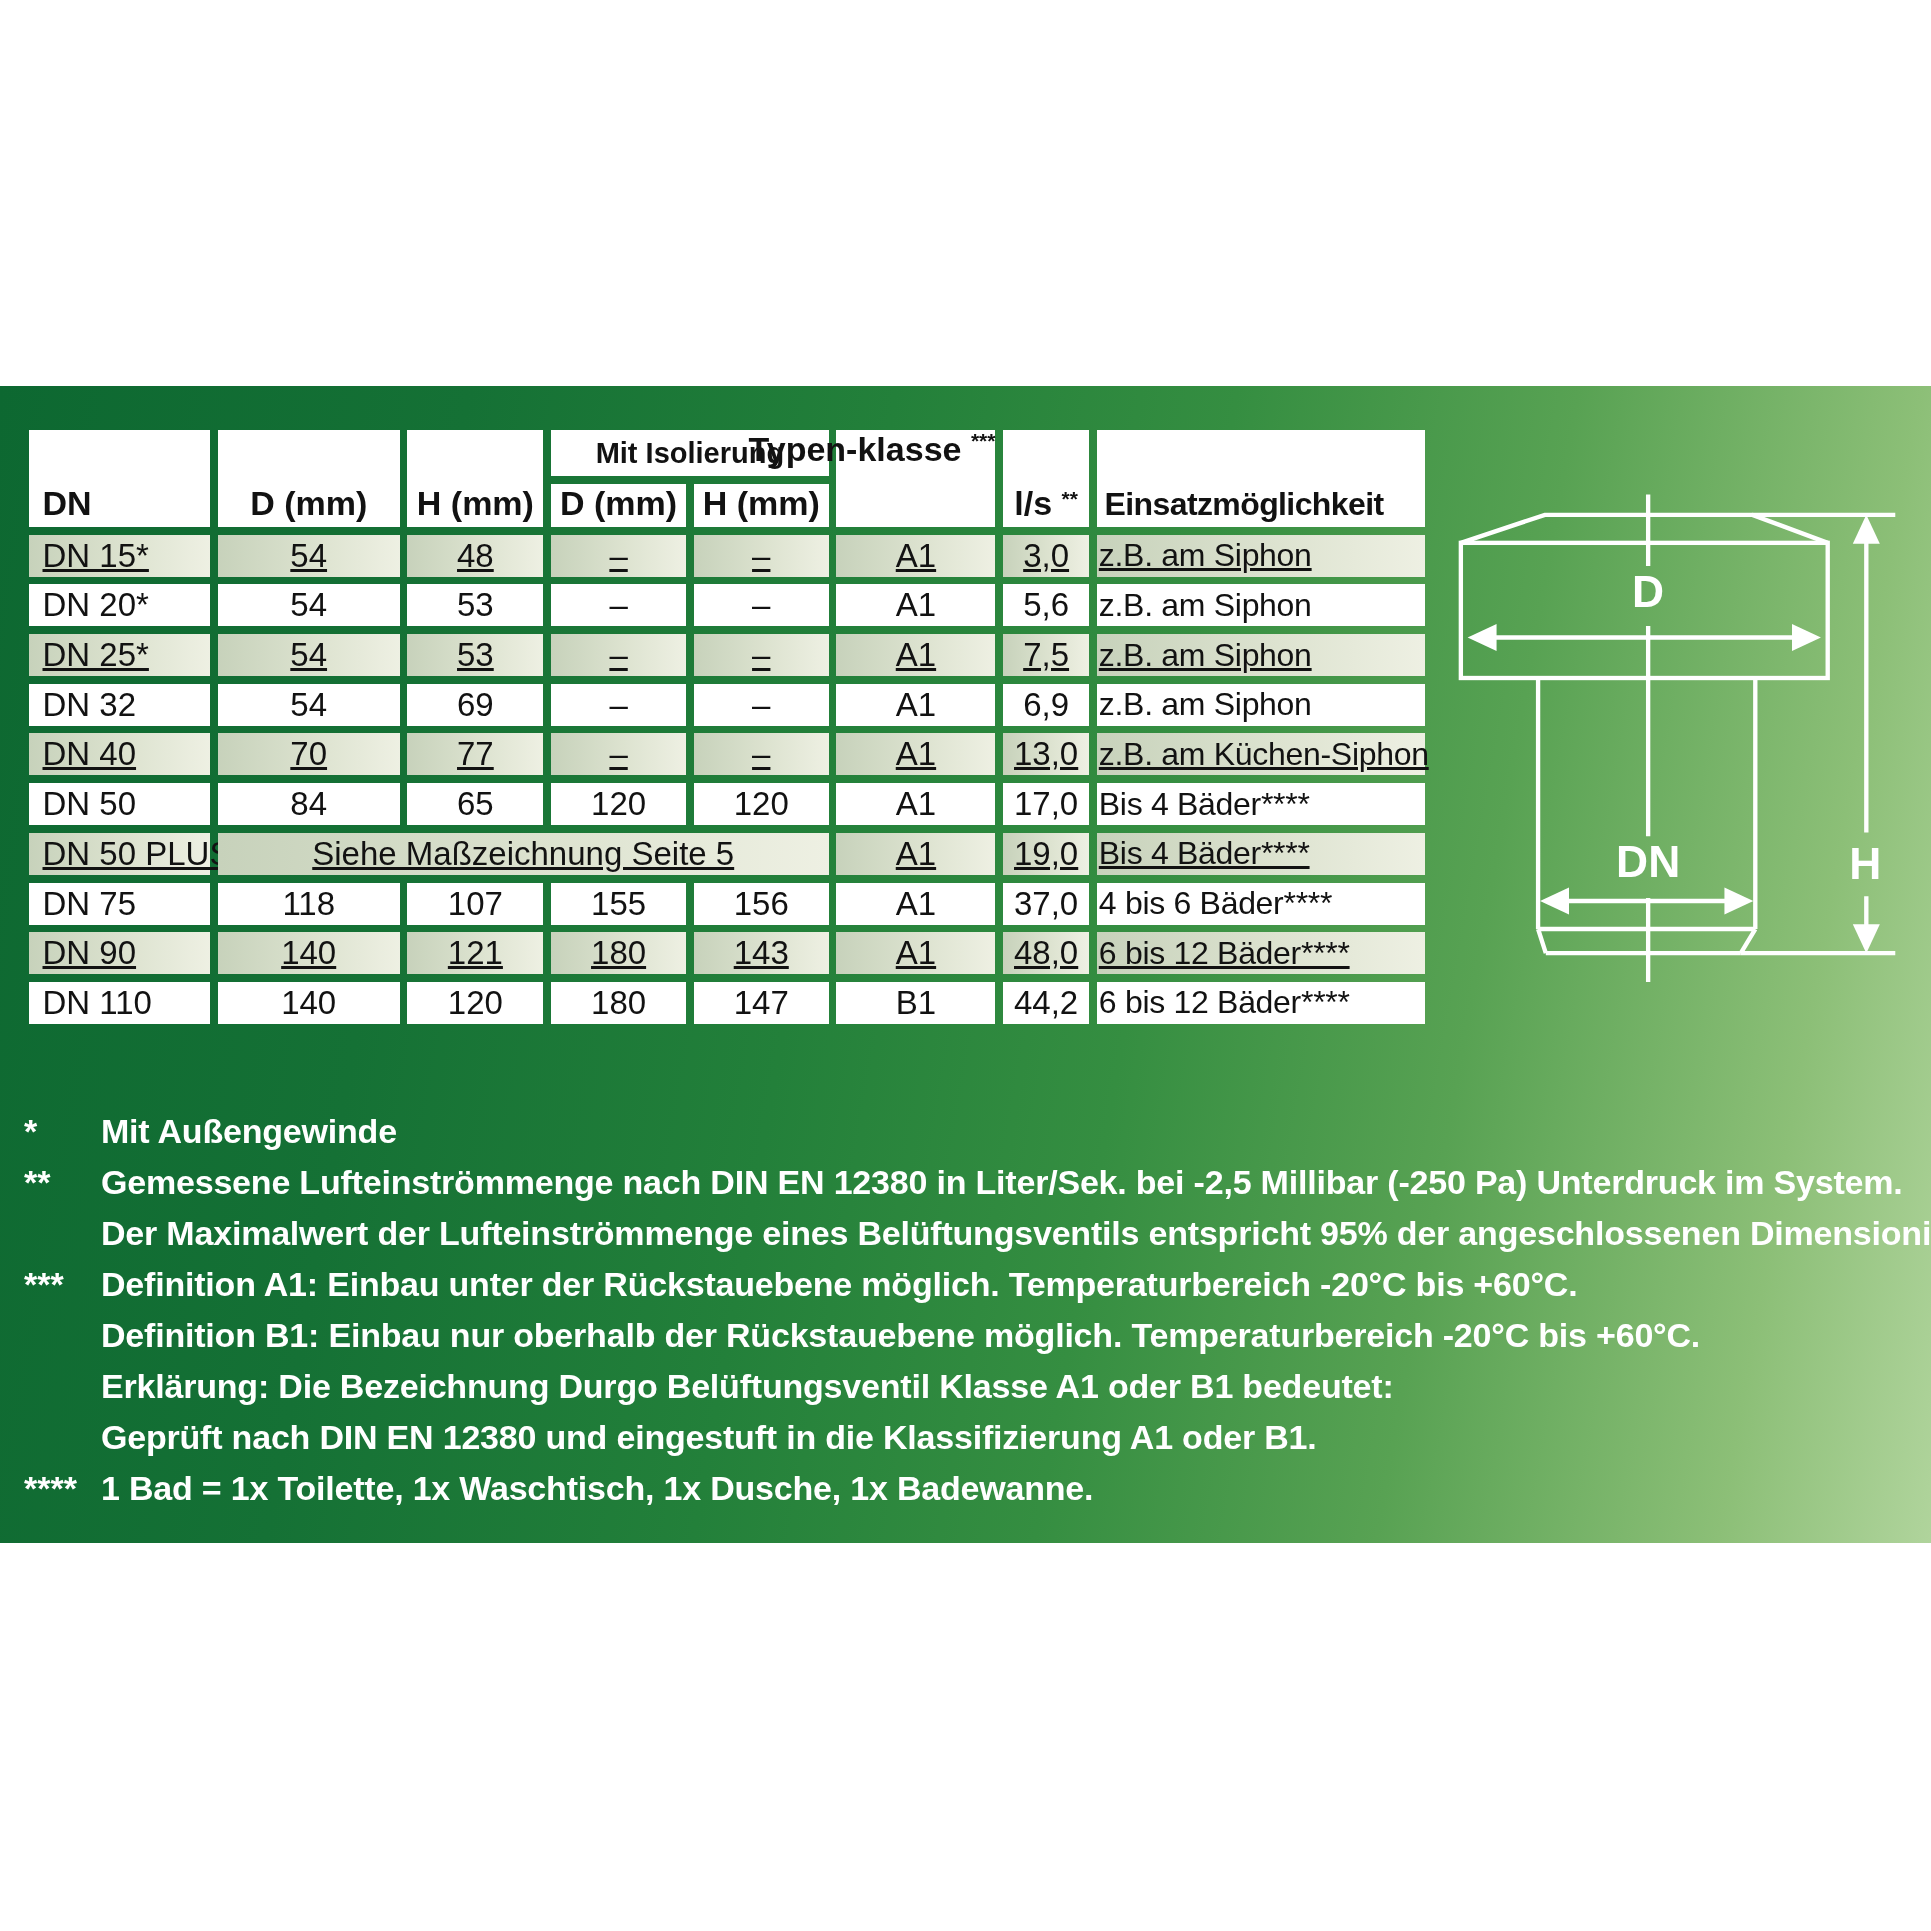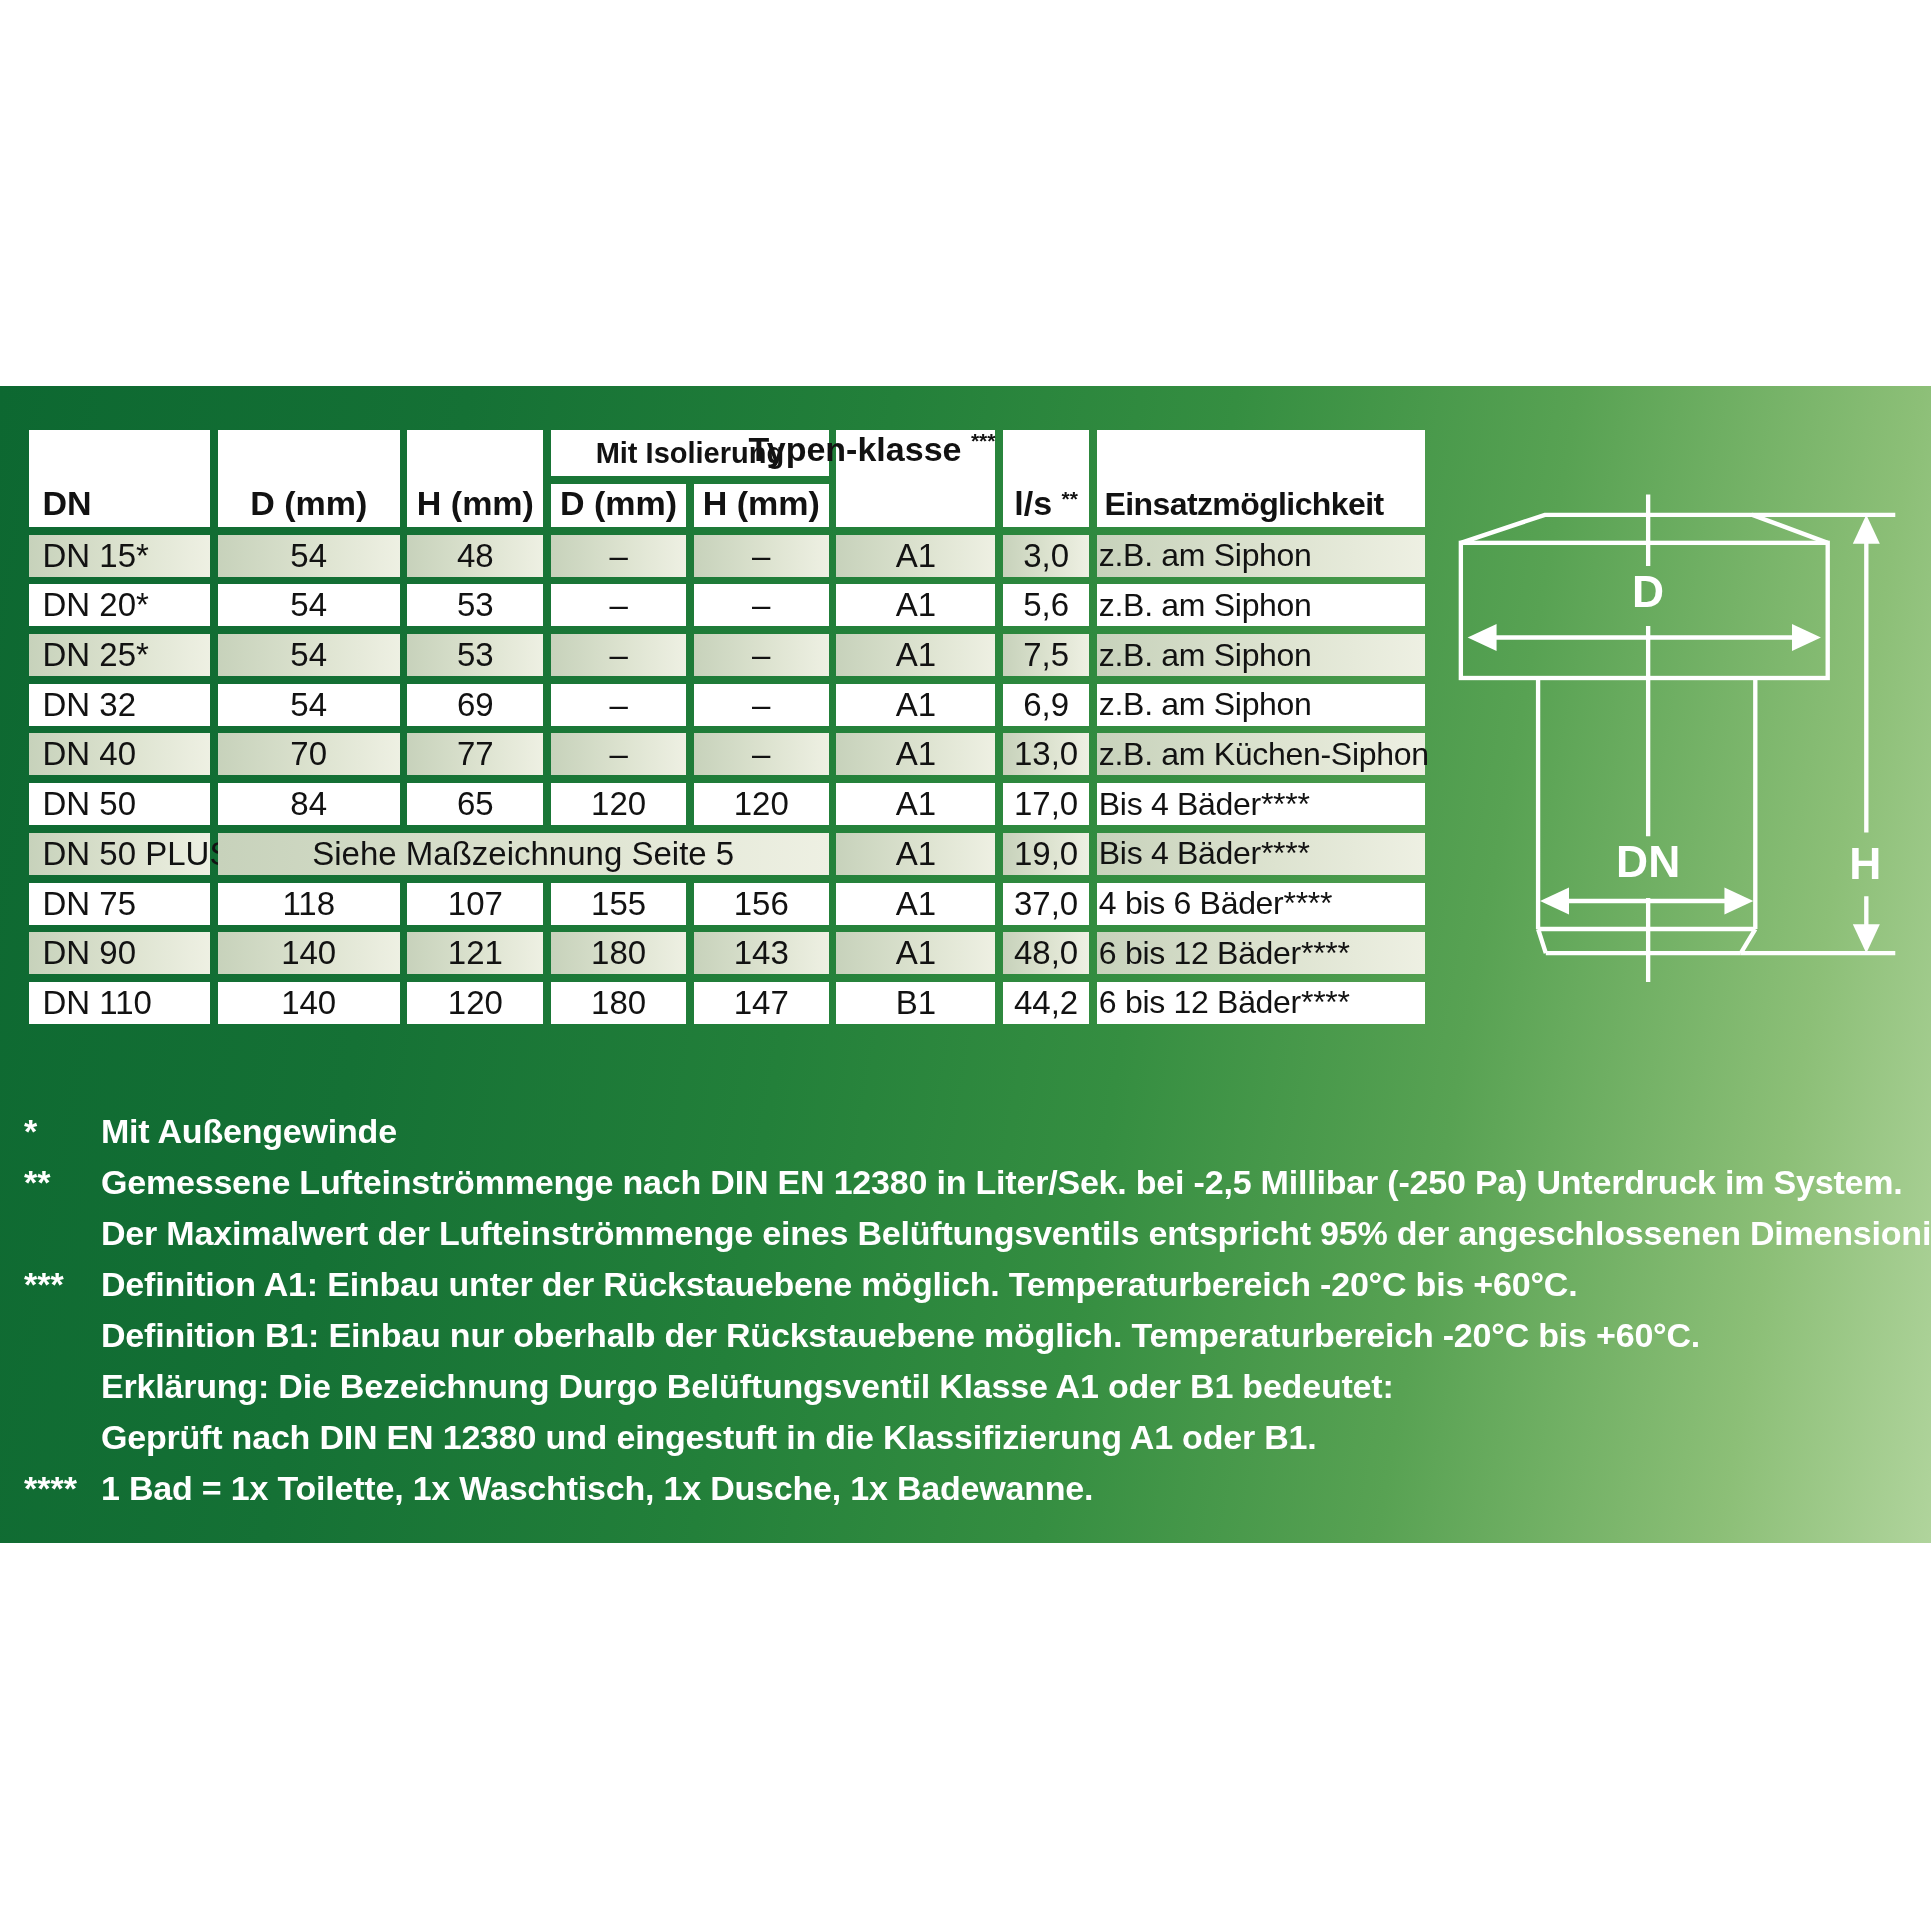--- a/index.html
+++ b/index.html
@@ -11,21 +11,21 @@
     background:linear-gradient(100deg,#0d6831 0%,#157135 22%,#23803a 42%,
                #358e41 58%,#58a253 74%,#8cbf77 90%,#b0d49c 100%);}
 
   
   .grid{position:absolute;left:29px;top:430px;display:grid;
     grid-template-columns:181px 182px 136px 135px 135px 159px 86px 328px;
     grid-template-rows:97px repeat(10,42px);
     column-gap:7.7px;row-gap:7.7px;}
   .cell{background:#ffffff;display:flex;align-items:center;justify-content:center;
     font-size:33px;color:#121212;white-space:nowrap;}
-  .cell.shade{background:linear-gradient(90deg,#c7d2bb 0%,#dde3d0 55%,#eef0e3 100%);}
+  .cell.shade{background:linear-gradient(90deg,#c7d2bb 0%,#dde3d0 55%,#eef0e3 100%);text-decoration:underline;}
   .cell.left{justify-content:flex-start;padding-left:13.5px;}
   .cell.eins{justify-content:flex-start;padding-left:2px;font-size:32px;letter-spacing:-0.3px;}
   .hcell{background:#ffffff;display:flex;align-items:flex-end;justify-content:center;
     font-weight:bold;font-size:34px;color:#121212;padding-bottom:3.9px;white-space:nowrap;}
   .hc-left{justify-content:flex-start;padding-left:13.5px;}
   .hc-eins{justify-content:flex-start;padding-left:7.7px;font-size:32px;letter-spacing:-0.6px;}
   .iso-group{grid-column:4 / span 2;display:flex;flex-direction:column;}
   .iso-top{background:#fff;height:49px;margin-bottom:7.7px;display:flex;align-items:center;
     justify-content:center;font-weight:bold;font-size:29px;color:#121212;}
   .iso-sub{display:flex;gap:7.7px;height:45px;}

